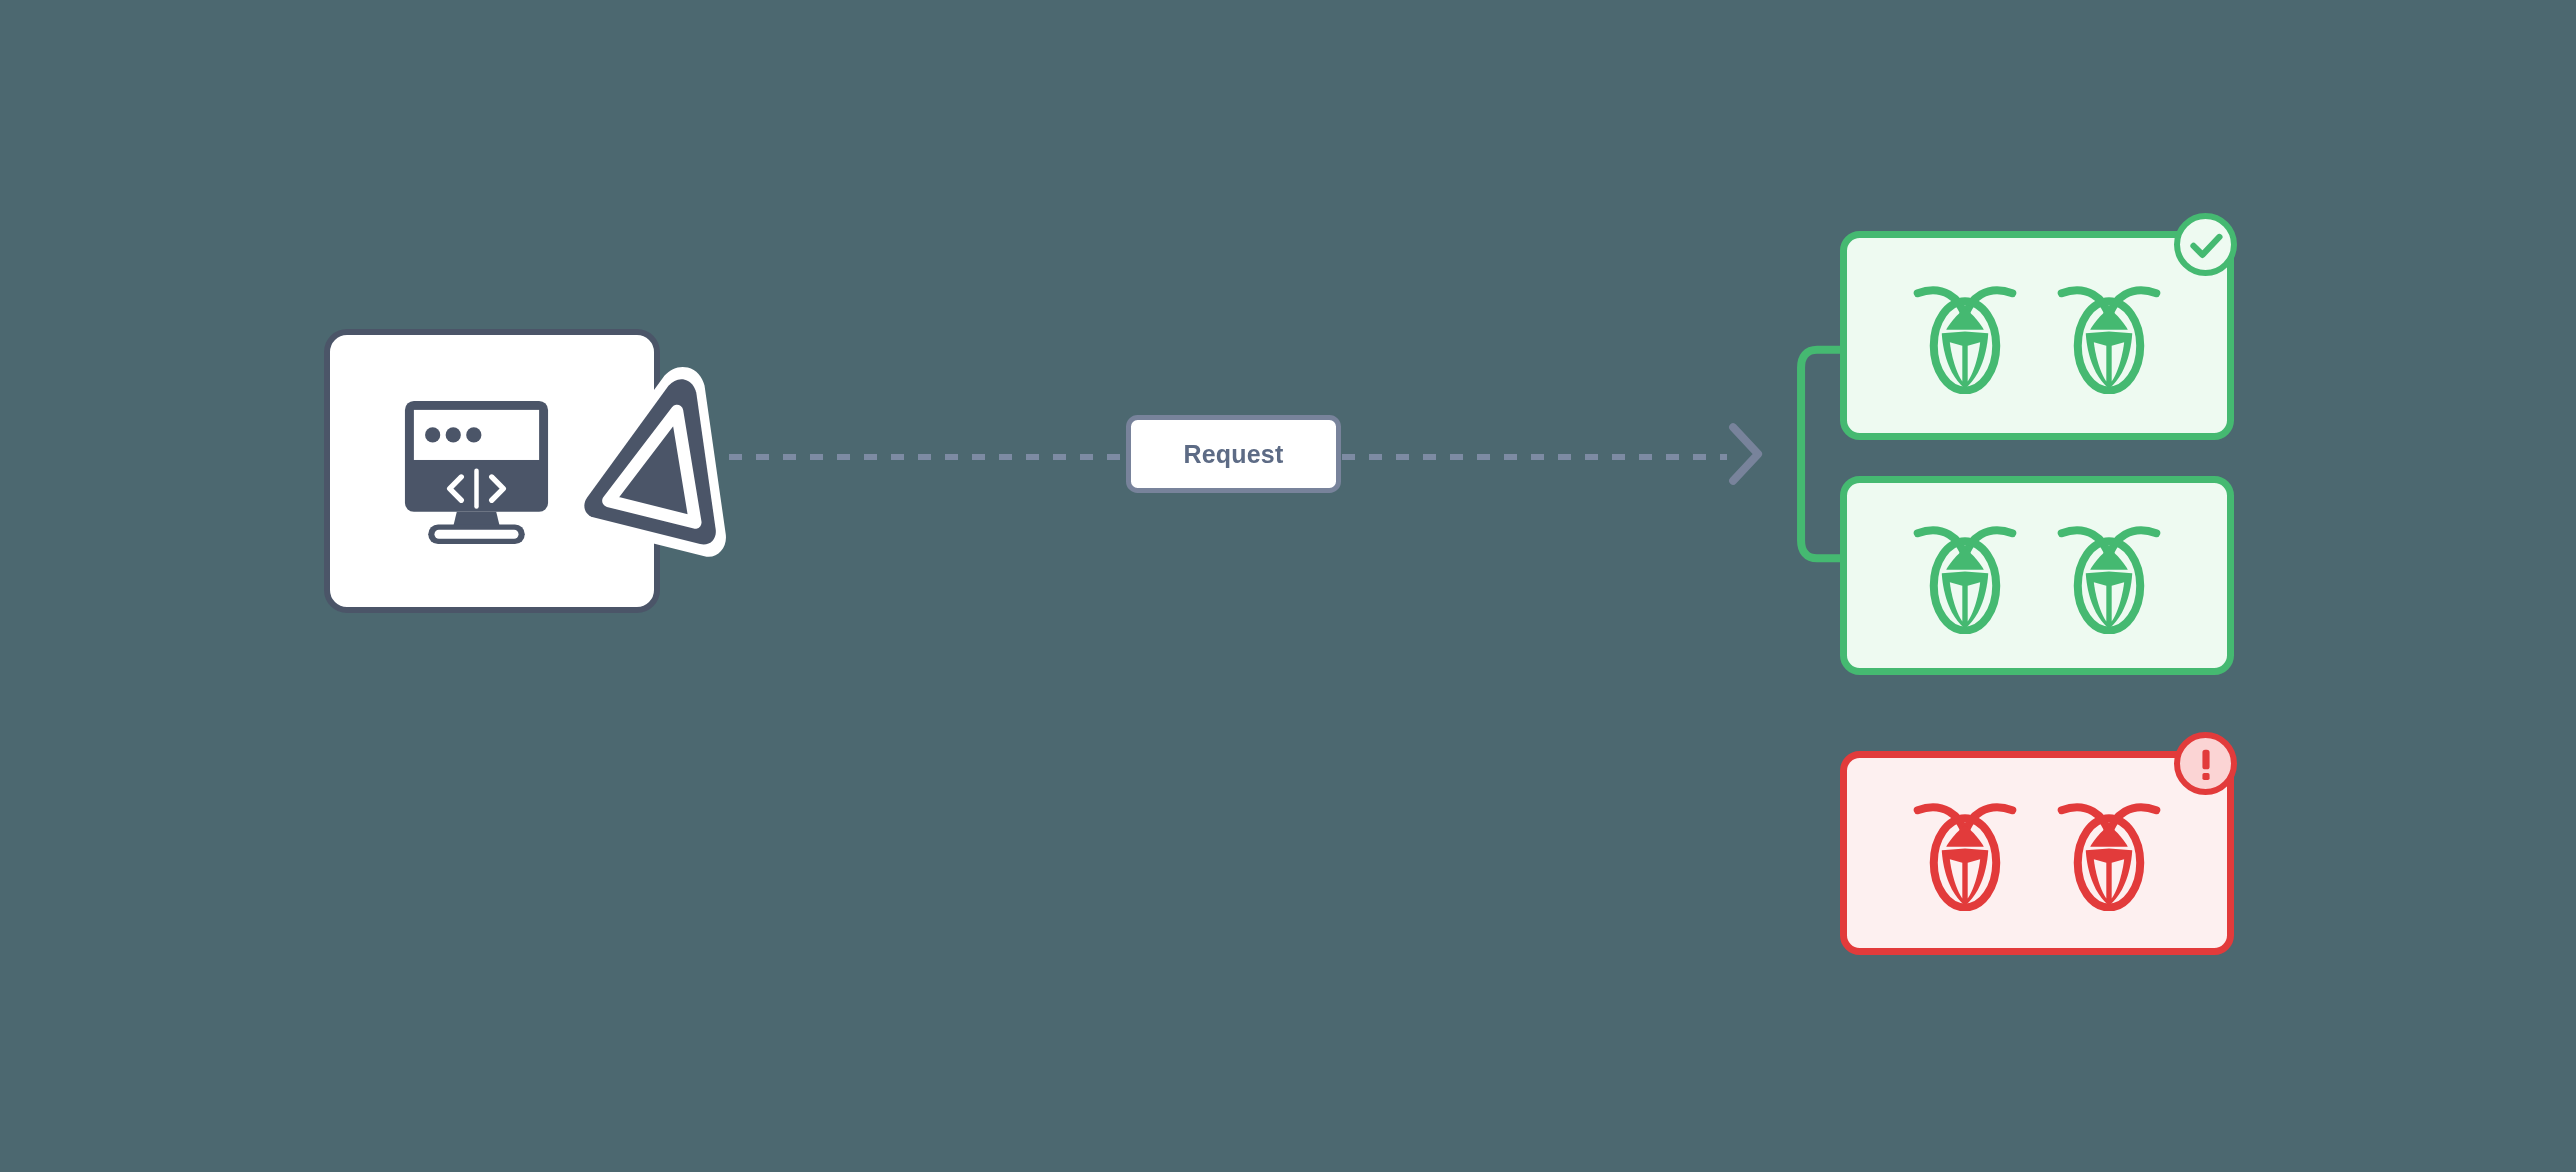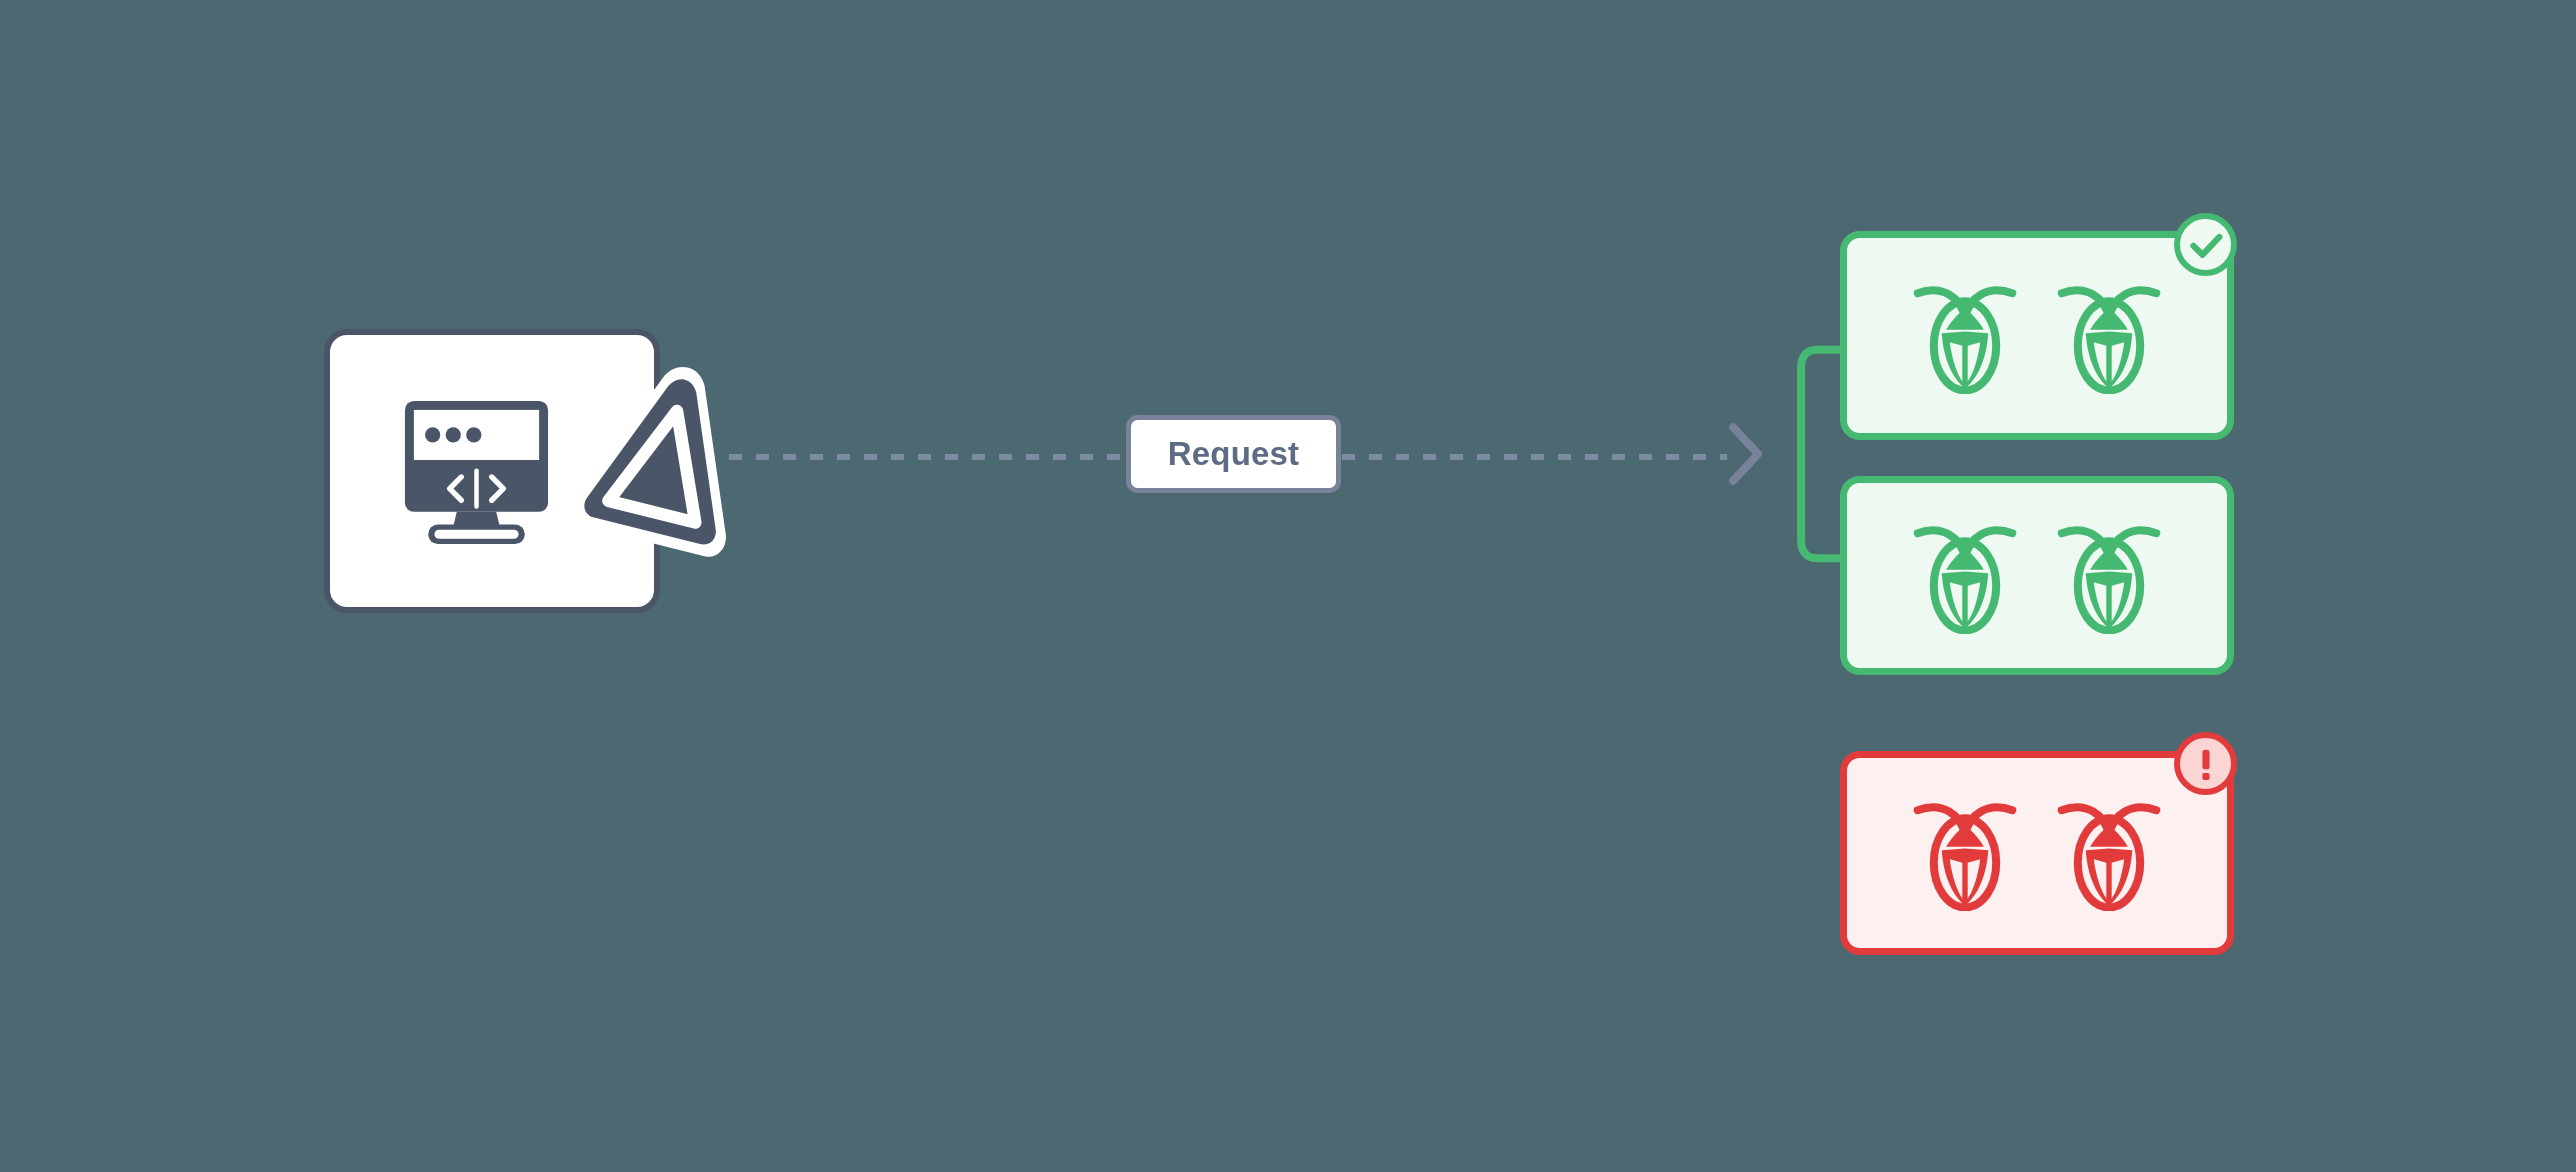--- a/index.html
+++ b/index.html
@@ -72,21 +72,21 @@
     height: 78px;
     background: #ffffff;
     border: 5.4px solid #78839b;
     border-radius: 11.6px;
     box-sizing: border-box;
     display: flex;
     align-items: center;
     justify-content: center;
   }
   #request-box .label {
-    font-size: 33px;
+    font-size: 25px;
     font-weight: bold;
     color: #5d6b85;
     letter-spacing: 0.2px;
   }
 
   
   #chevron {
     position: absolute;
     left: 1726px;
     top: 420px;

